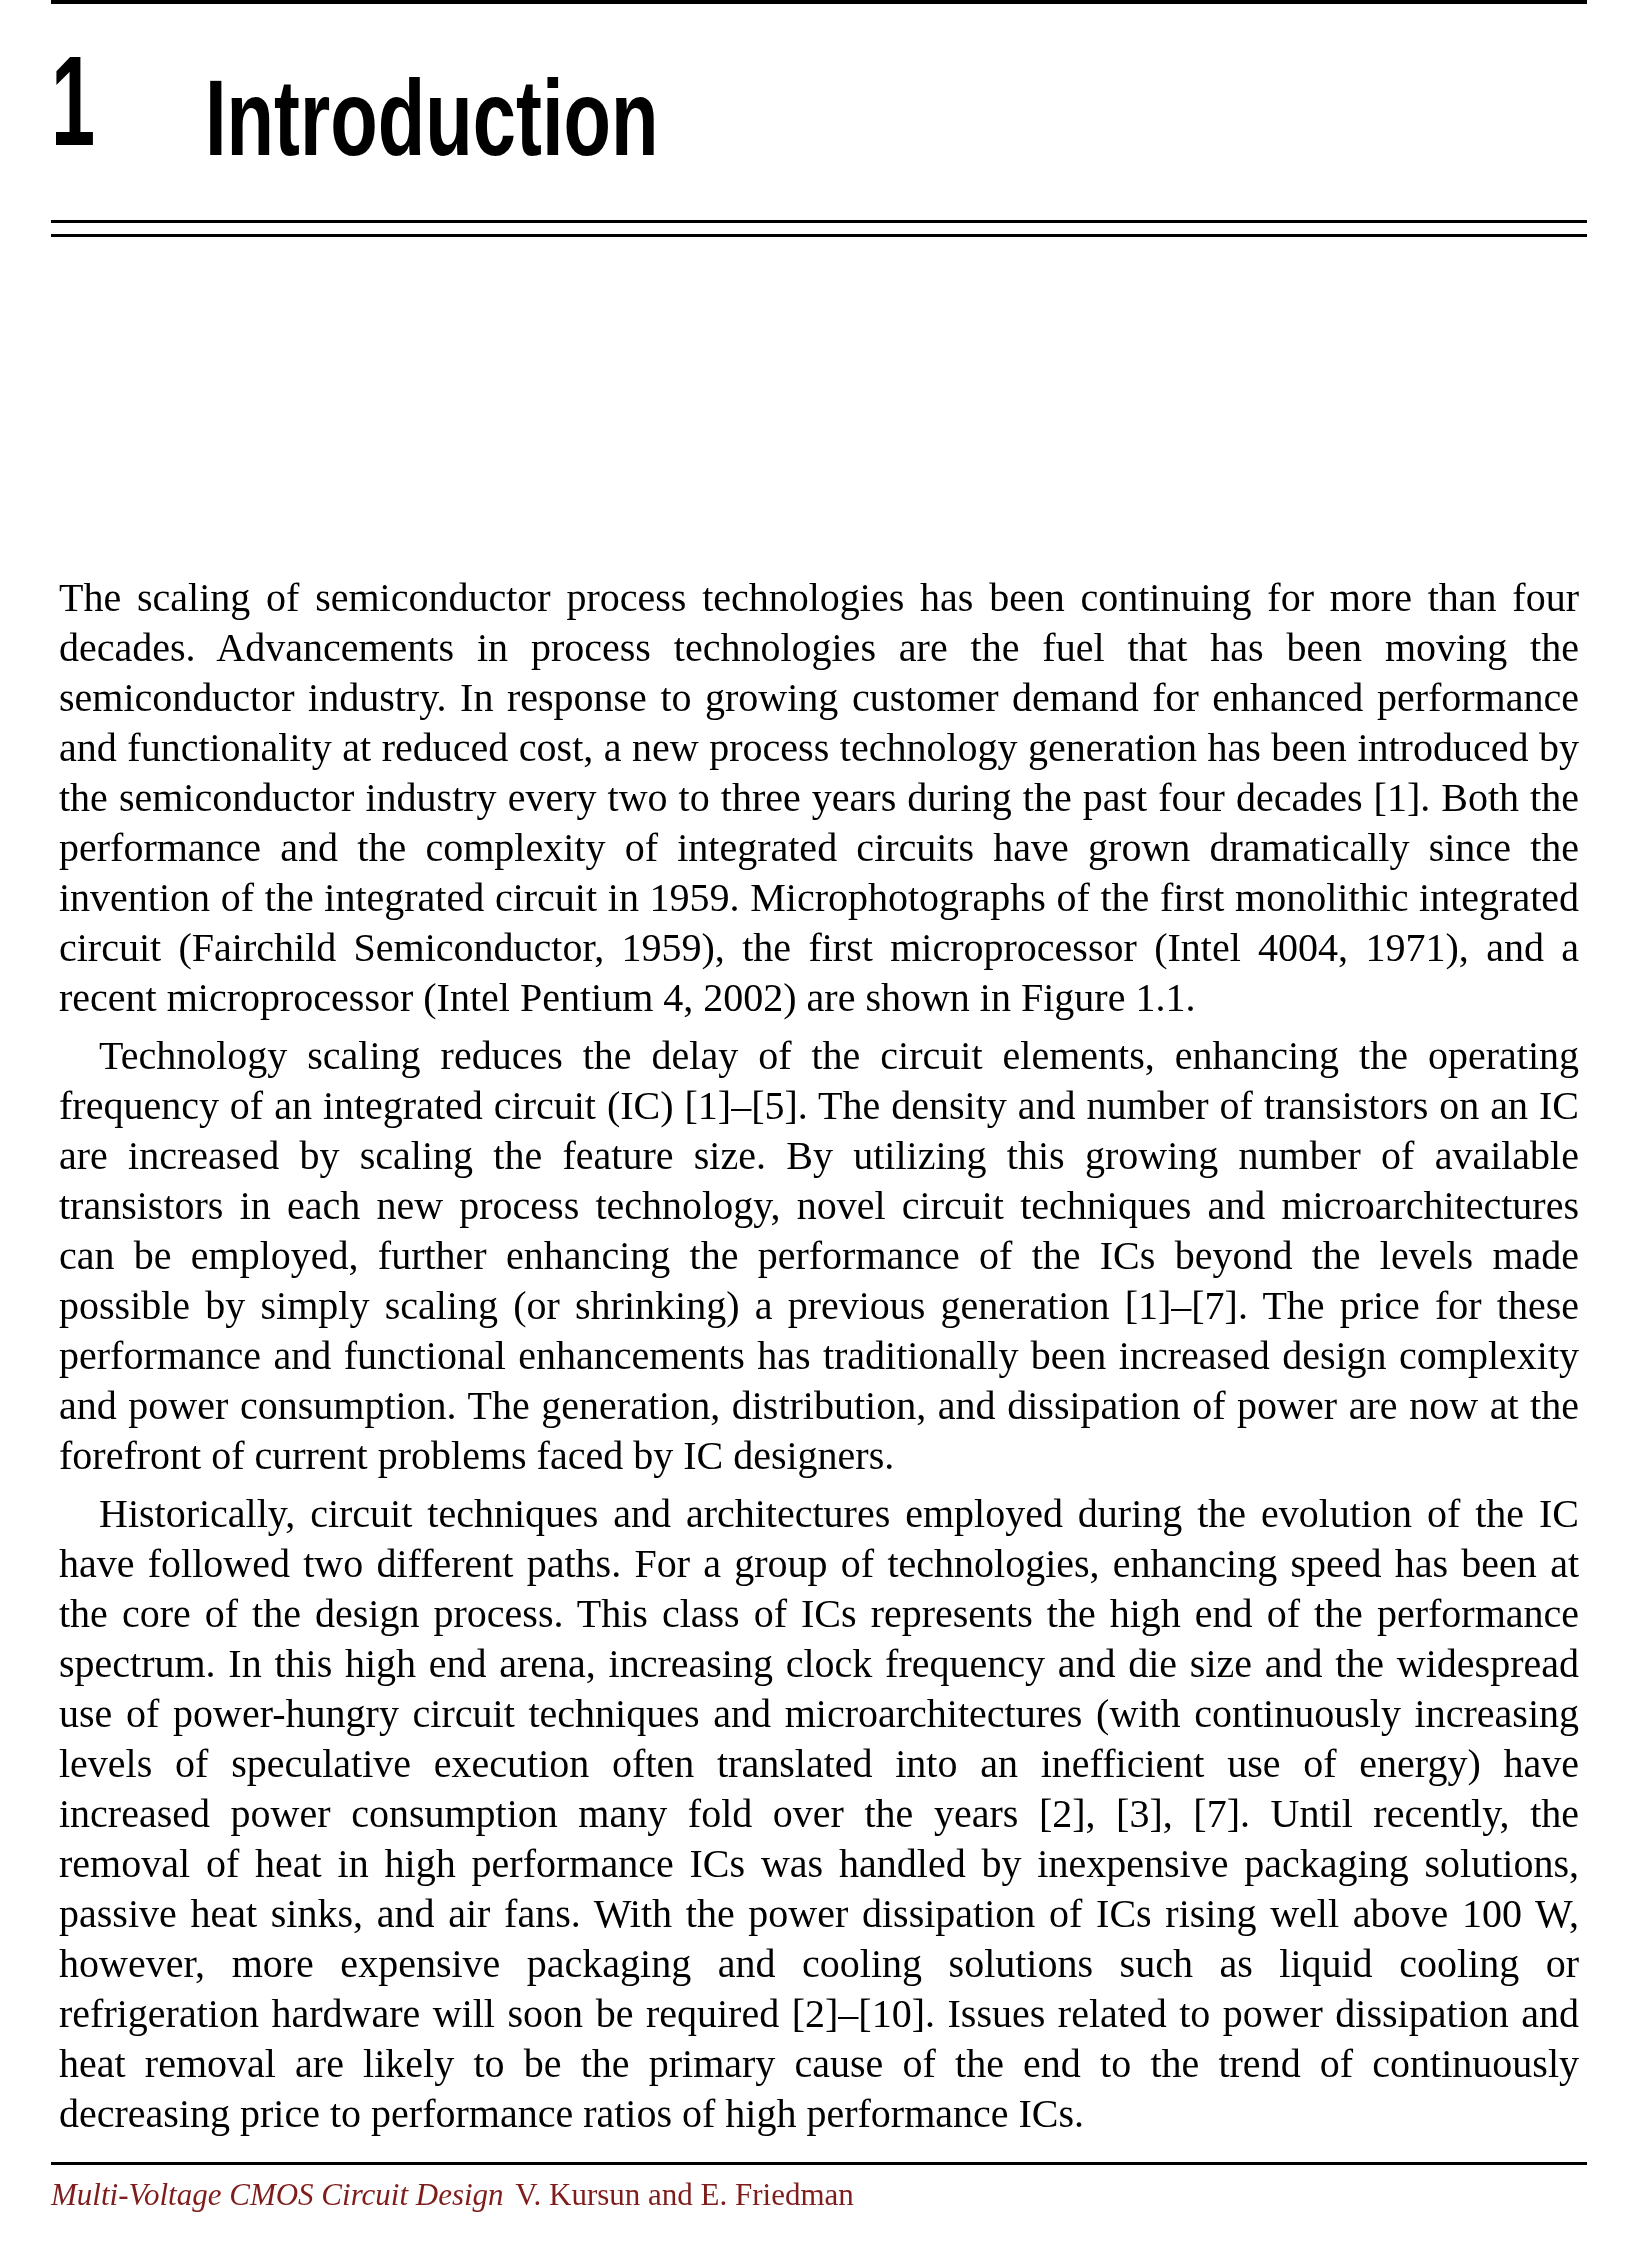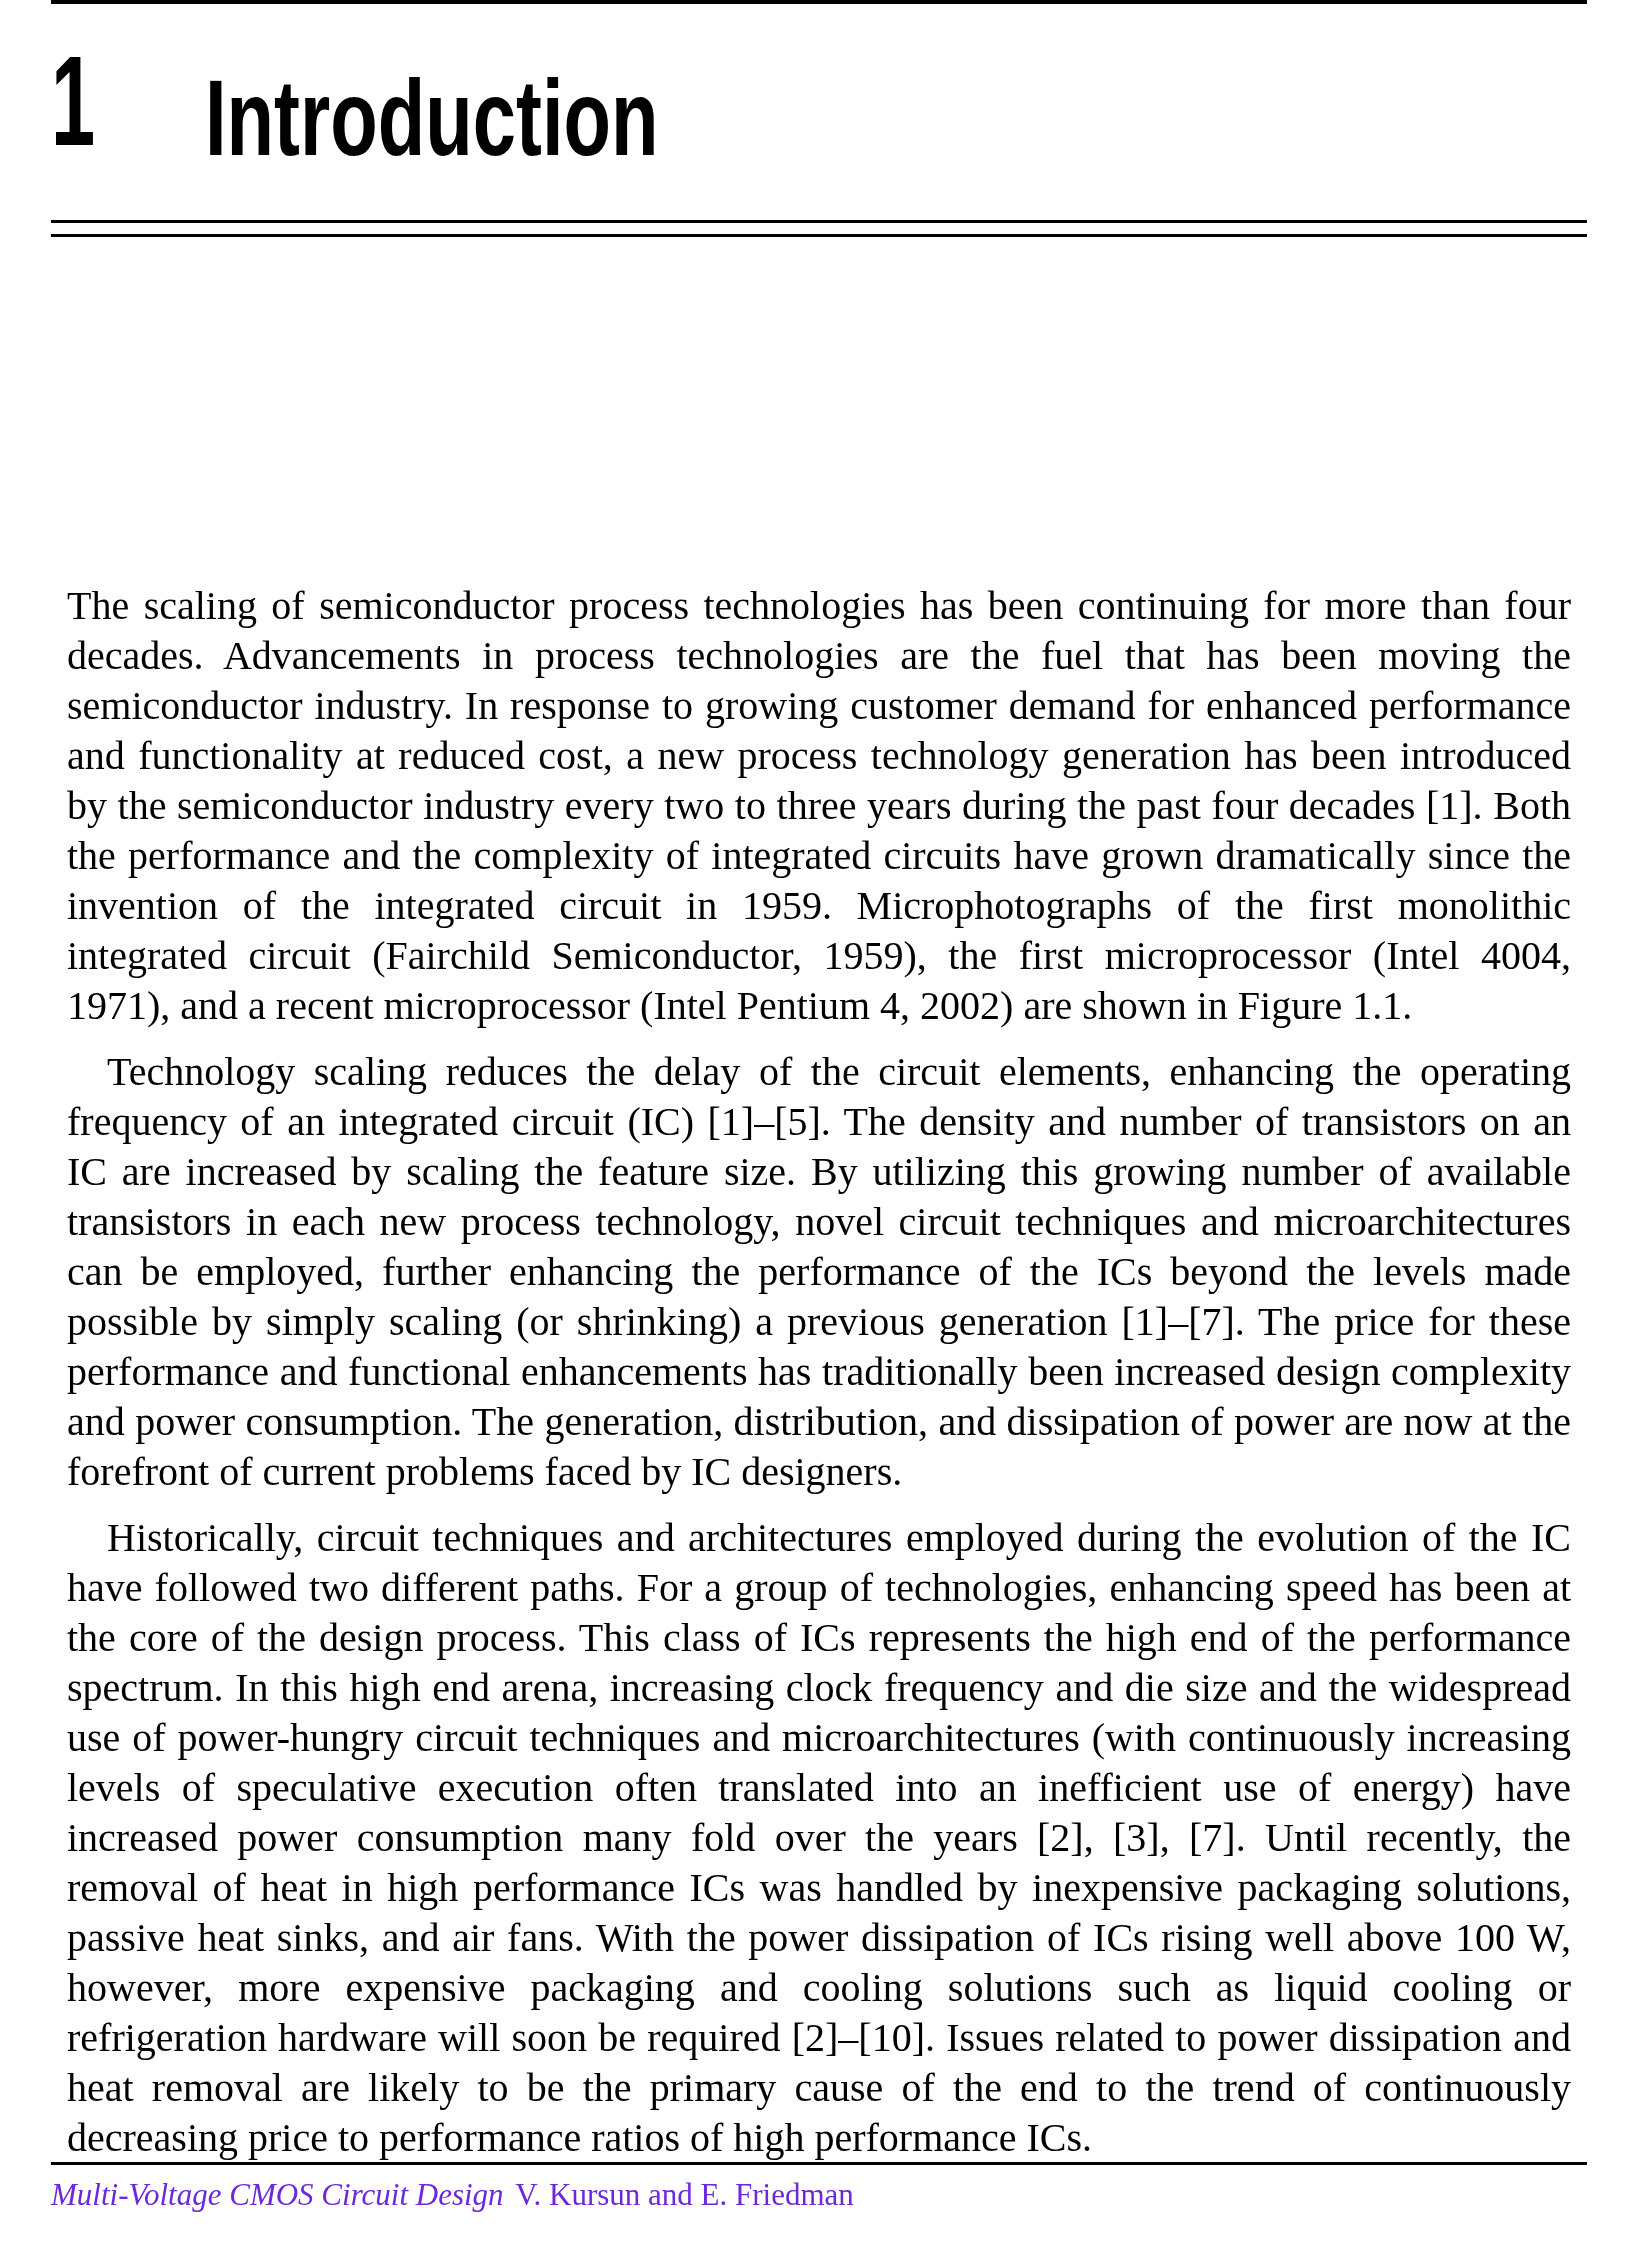--- a/index.html
+++ b/index.html
@@ -60,38 +60,38 @@
       left: 51px;
       top: 565px;
       width: 1536px;
       font-family: "Liberation Serif", serif;
       font-size: 40px;
       line-height: 50px;
       text-align: justify;
       color: #000;
     }
     .body-text p {
-      margin: 16px;
+      margin: 8px;
       text-indent: 0;
     }
     .body-text p + p {
       text-indent: 40px;
     }
     .body-text p.first {
       text-indent: 0;
     }
 
     .footer {
       position: absolute;
       left: 51px;
       top: 2175px;
       font-family: "Liberation Serif", serif;
       font-size: 31px;
       line-height: 40px;
-      color: #6d28d9;
+      color: #7f1d1d;
     }
     .footer .book-title { font-style: italic; }
     .footer .authors { margin-left: 11.5px; }
     .footer .copyright-symbol {
       display: inline-block;
       width: 32px;
       font-size: 31px;
     }
   </style>
 </head>

